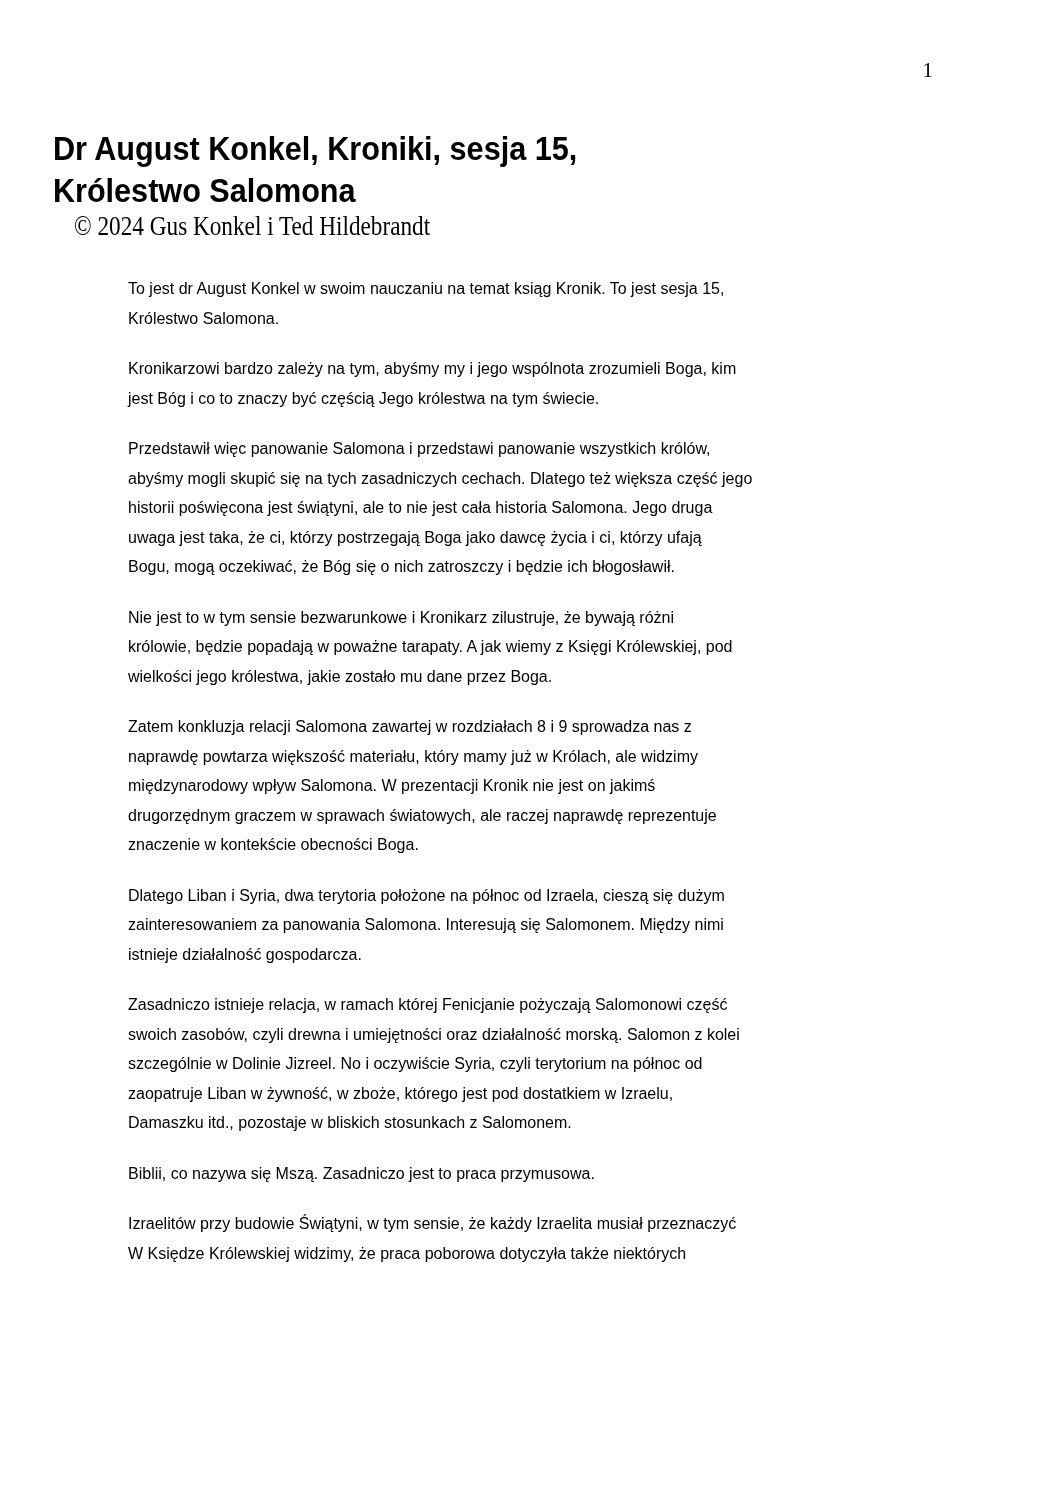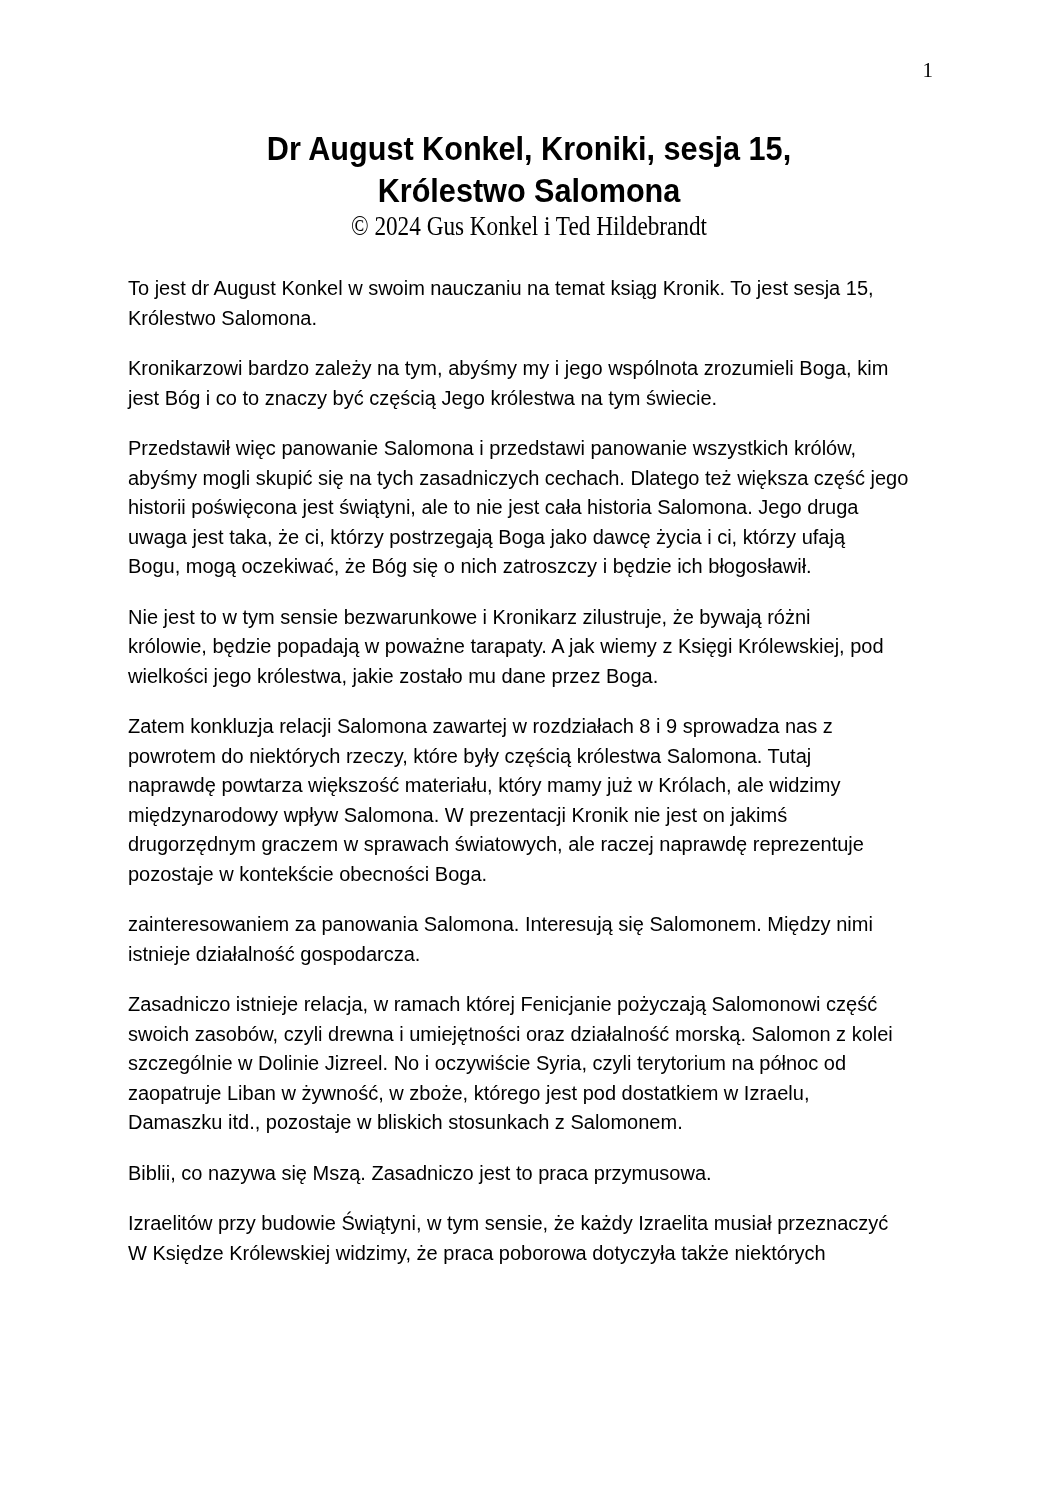--- a/index.html
+++ b/index.html
@@ -16,21 +16,20 @@
   .page-number {
     position: absolute;
     top: 60px;
     right: 125px;
     font-family: "Liberation Serif", serif;
     font-size: 21px;
     line-height: 21px;
   }
   .doc-header {
     padding-top: 127px;
-    text-align: center;
   }
   .title-line {
     font-weight: bold;
     font-size: 34px;
     line-height: 42px;
     white-space: nowrap;
     transform: scaleX(0.9);
     transform-origin: 50% 50%;
   }
   .copyright {
@@ -40,21 +39,21 @@
     white-space: nowrap;
     transform: scaleX(0.86);
     transform-origin: 50% 50%;
   }
   .doc-body {
     margin: 33px 0 0 128px;
     width: 806px;
   }
   .para {
     margin: 0 0 21px 0;
-    font-size: 20px;
+    font-size: 16px;
     line-height: 29.5px;
     letter-spacing: 0;
   }
   .line {
     display: block;
     white-space: nowrap;
   }
 </style>
 </head>
 <body>
@@ -90,28 +89,28 @@
     </p>
 
     <p class="para">
       <span class="line">Nie jest to w tym sensie bezwarunkowe i Kronikarz zilustruje, że bywają różni</span>
       <span class="line">królowie, będzie popadają w poważne tarapaty. A jak wiemy z Księgi Królewskiej, pod</span>
       <span class="line">wielkości jego królestwa, jakie zostało mu dane przez Boga.</span>
     </p>
 
     <p class="para">
       <span class="line">Zatem konkluzja relacji Salomona zawartej w rozdziałach 8 i 9 sprowadza nas z</span>
-      <span class="line">powrotem do niektórych rzeczy, które były częścią królestwa Salomona. Tutaj</span>
       <span class="line">naprawdę powtarza większość materiału, który mamy już w Królach, ale widzimy</span>
       <span class="line">międzynarodowy wpływ Salomona. W prezentacji Kronik nie jest on jakimś</span>
       <span class="line">drugorzędnym graczem w sprawach światowych, ale raczej naprawdę reprezentuje</span>
-      <span class="line">pozostaje w kontekście obecności Boga.</span>
+      <span class="line">znaczenie w kontekście obecności Boga.</span>
     </p>
 
     <p class="para">
+      <span class="line">Dlatego Liban i Syria, dwa terytoria położone na północ od Izraela, cieszą się dużym</span>
       <span class="line">zainteresowaniem za panowania Salomona. Interesują się Salomonem. Między nimi</span>
       <span class="line">istnieje działalność gospodarcza.</span>
     </p>
 
     <p class="para">
       <span class="line">Zasadniczo istnieje relacja, w ramach której Fenicjanie pożyczają Salomonowi część</span>
       <span class="line">swoich zasobów, czyli drewna i umiejętności oraz działalność morską. Salomon z kolei</span>
       <span class="line">szczególnie w Dolinie Jizreel. No i oczywiście Syria, czyli terytorium na północ od</span>
       <span class="line">zaopatruje Liban w żywność, w zboże, którego jest pod dostatkiem w Izraelu,</span>
       <span class="line">Damaszku itd., pozostaje w bliskich stosunkach z Salomonem.</span>

